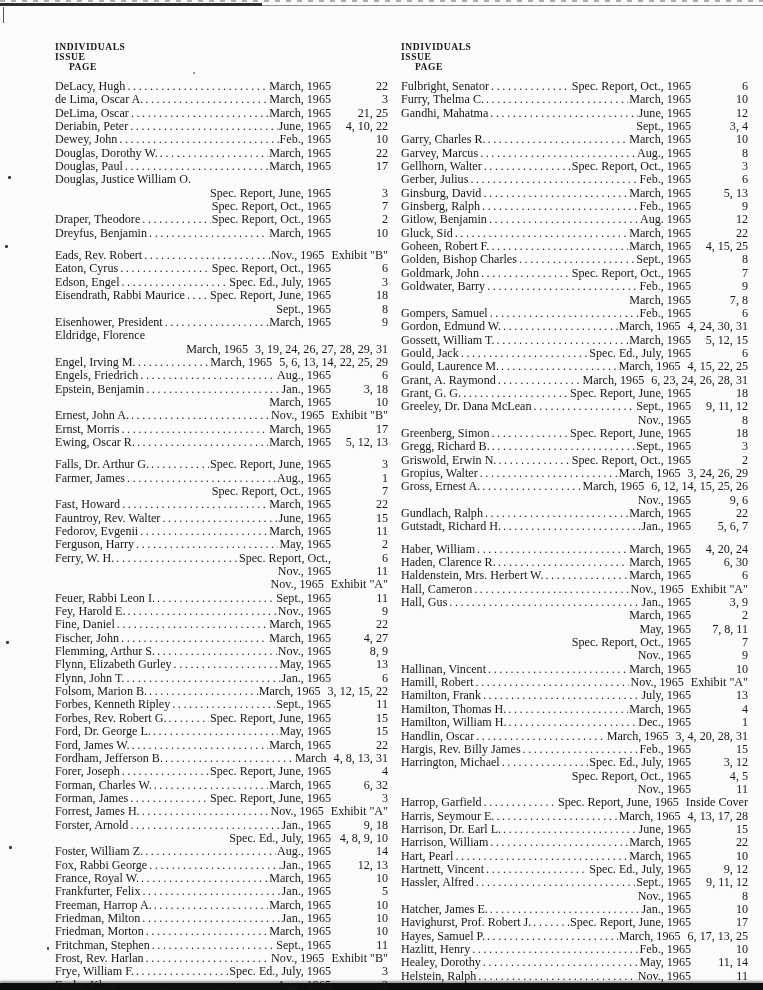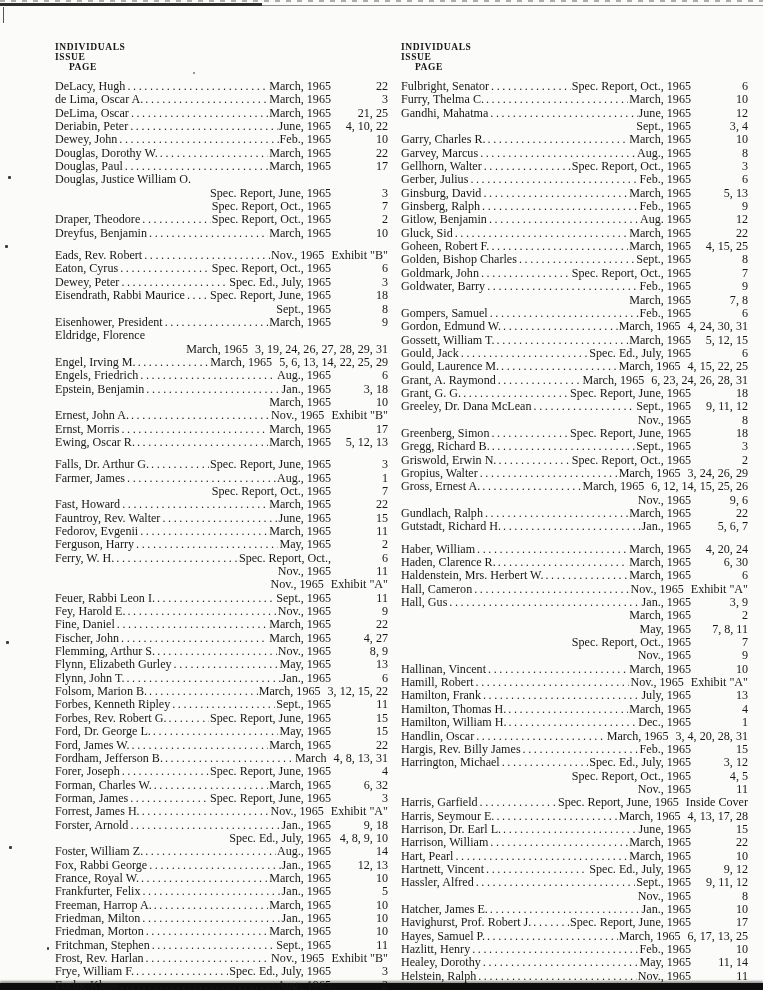--- a/index.html
+++ b/index.html
@@ -140,21 +140,21 @@
       <span class="issue">Nov., 1965</span>
       <span class="pages">Exhibit "B"</span>
     </div>
     <div class="row">
       <span class="name">Eaton, Cyrus</span>
       <span class="leader">..........................................................................................</span>
       <span class="issue">Spec. Report, Oct., 1965</span>
       <span class="pages">6</span>
     </div>
     <div class="row">
-      <span class="name">Dewey, Peter</span>
+      <span class="name">Edson, Engel</span>
       <span class="leader">..........................................................................................</span>
       <span class="issue">Spec. Ed., July, 1965</span>
       <span class="pages">3</span>
     </div>
     <div class="row">
       <span class="name">Eisendrath, Rabbi Maurice</span>
       <span class="leader">..........................................................................................</span>
       <span class="issue">Spec. Report, June, 1965</span>
       <span class="pages">18</span>
     </div>
@@ -749,21 +749,21 @@
     </div>
     <div class="row row-cont">
       <span class="issue">Spec. Report, Oct., 1965</span>
       <span class="pages">4, 5</span>
     </div>
     <div class="row row-cont">
       <span class="issue">Nov., 1965</span>
       <span class="pages">11</span>
     </div>
     <div class="row">
-      <span class="name">Harris, Garfield</span>
+      <span class="name">Harrop, Garfield</span>
       <span class="leader">..........................................................................................</span>
       <span class="issue">Spec. Report, June, 1965</span>
       <span class="pages">Inside Cover</span>
     </div>
     <div class="row">
       <span class="name">Harris, Seymour E.</span>
       <span class="leader">..........................................................................................</span>
       <span class="issue">March, 1965</span>
       <span class="pages">4, 13, 17, 28</span>
     </div>

